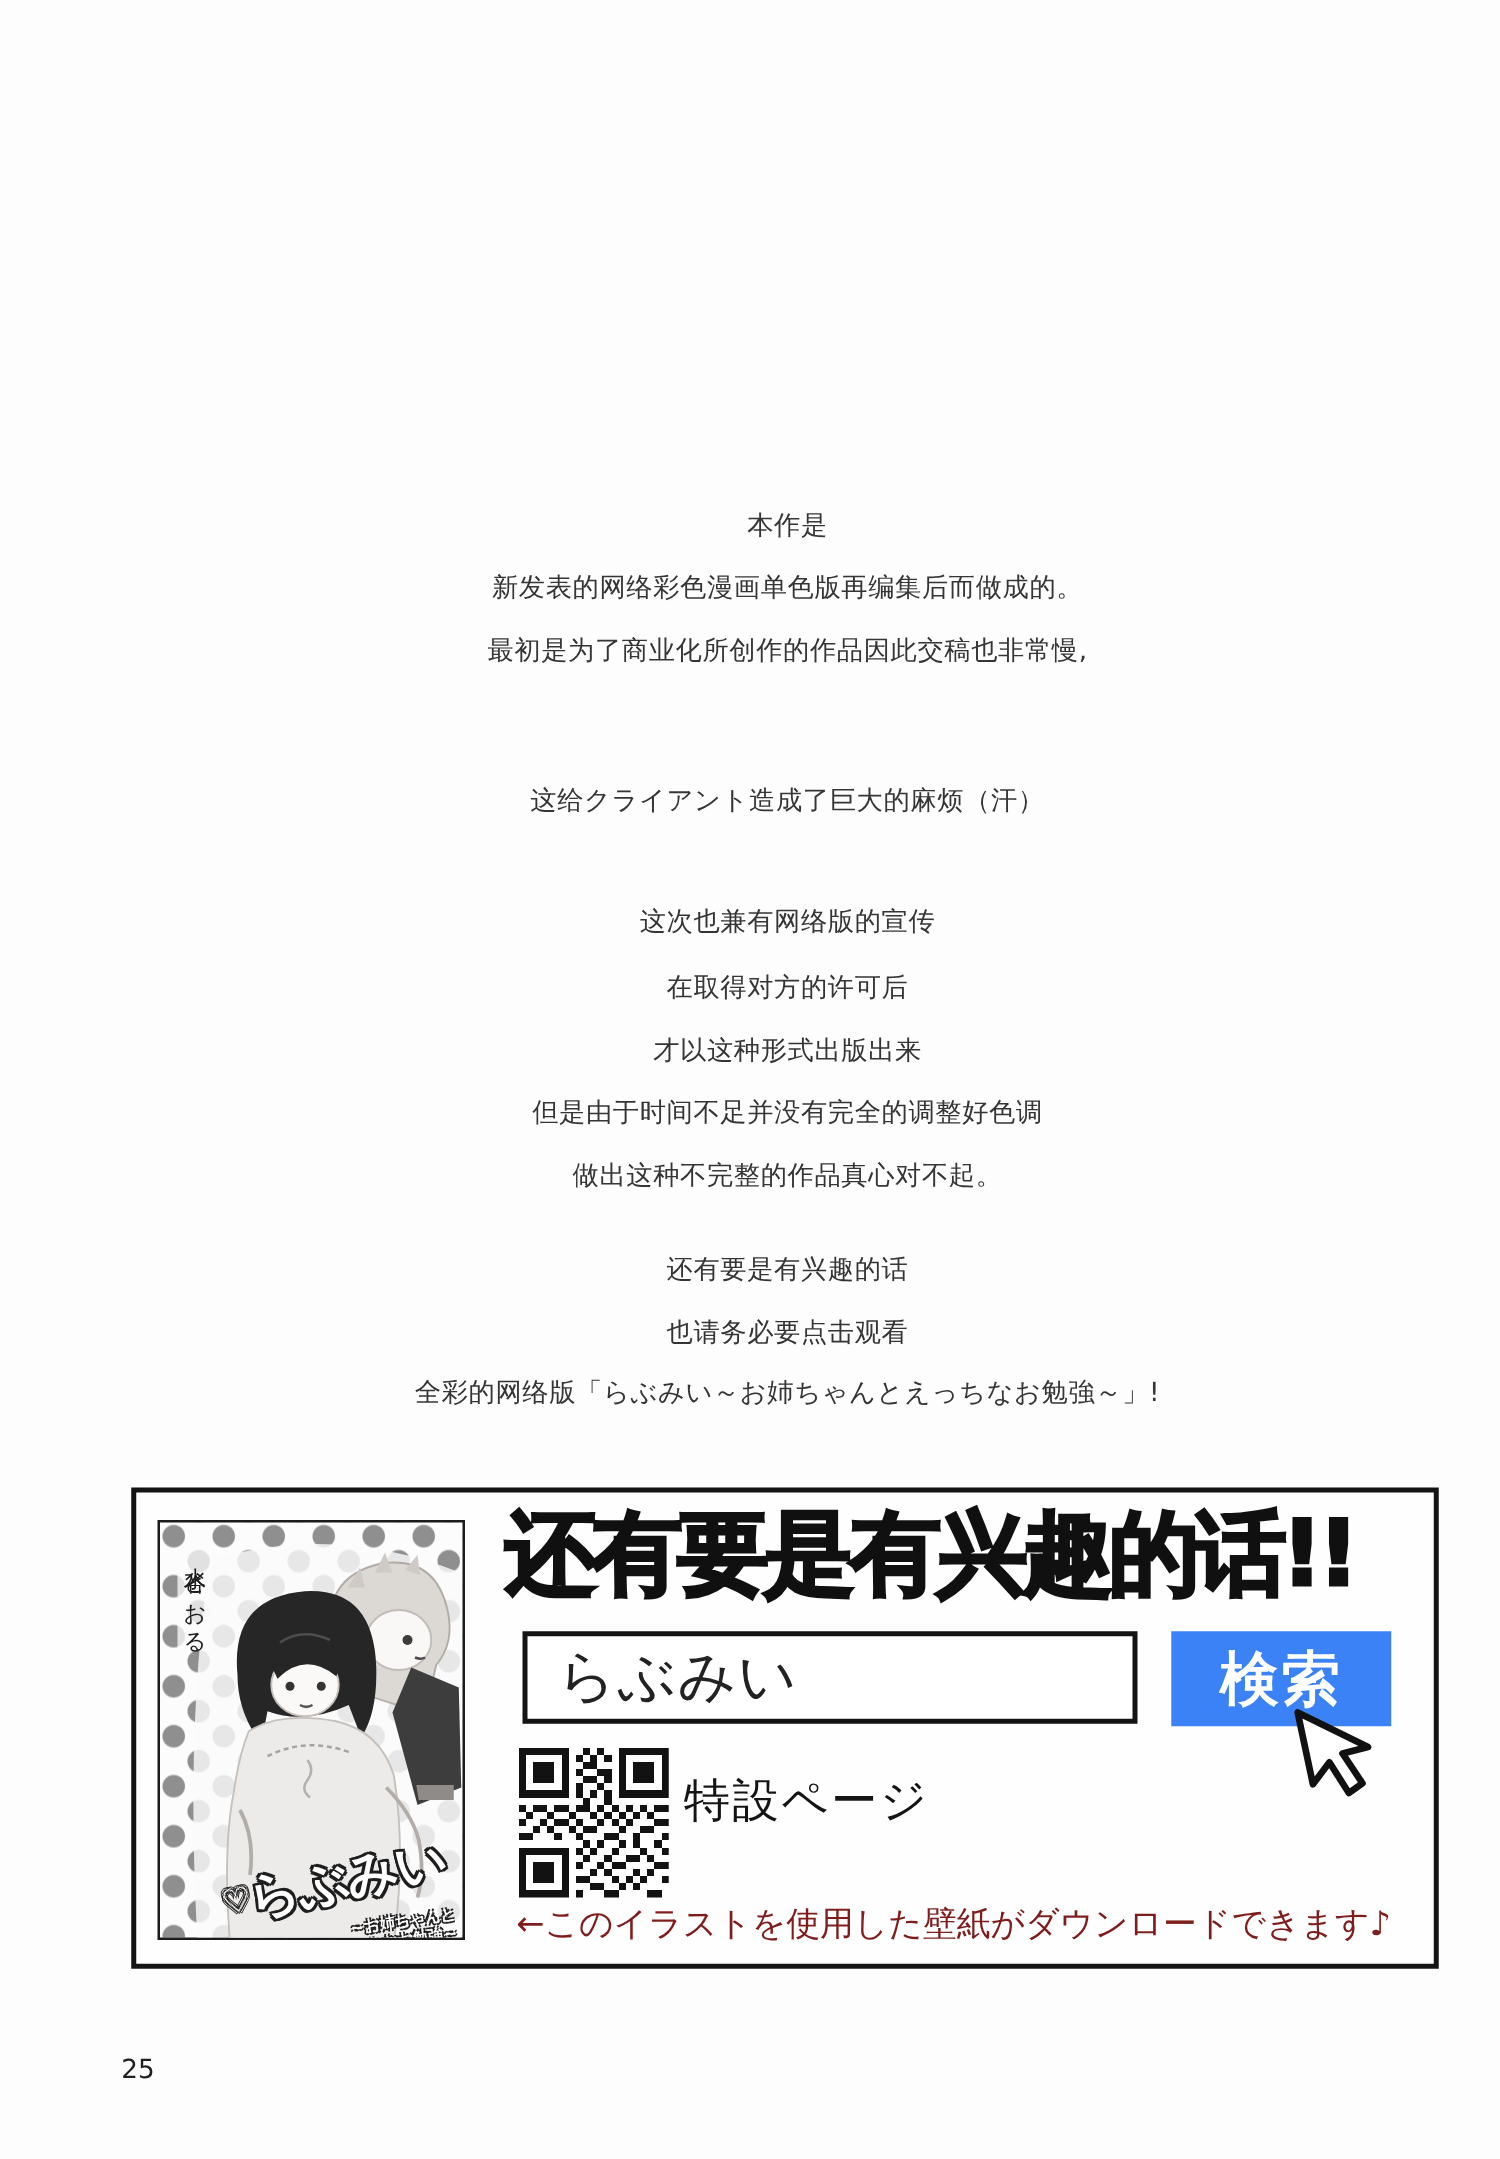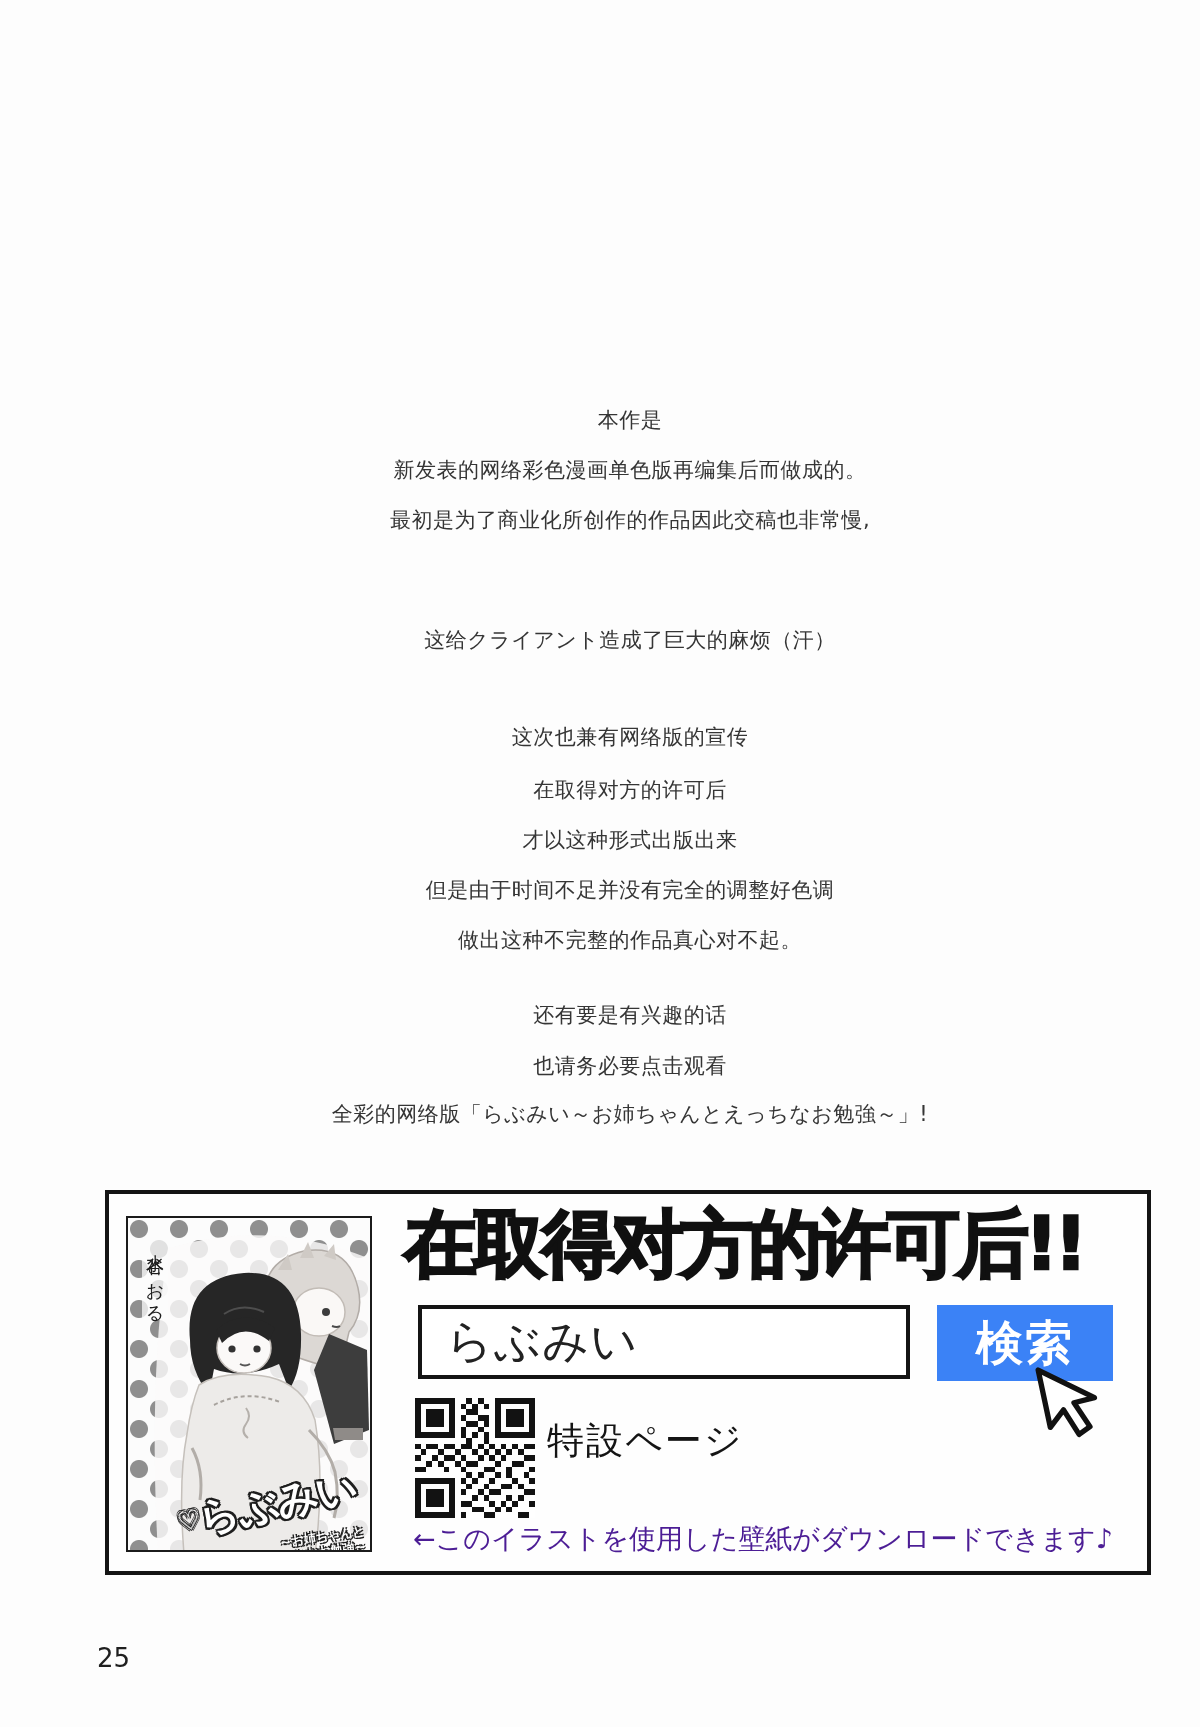--- a/index.html
+++ b/index.html
@@ -65,21 +65,21 @@
   .special-page-label {
     position:absolute; left:547px; top:1416px;
     font-size:37px; color:#141414; letter-spacing:2px; white-space:nowrap;
   }
   .promo-url {
     position:absolute; left:549px; top:1460px;
     font-size:28px; color:#1a1a1a; letter-spacing:-1px; white-space:nowrap;
   }
   .wallpaper-note {
     position:absolute; left:413px; top:1521px;
-    font-size:27px; color:#4c1d95; letter-spacing:0px; white-space:nowrap;
+    font-size:27px; color:#7f1d1d; letter-spacing:0px; white-space:nowrap;
   }
 
   
   .cover {
     position:absolute; left:126px; top:1216px; width:246px; height:336px;
     border:2px solid #1b1b1b; overflow:hidden;
     background-color:#fcfcfc;
     background-image:
       radial-gradient(circle at 11px 11px, #8f8f8f 8.5px, rgba(0,0,0,0) 9.5px),
       radial-gradient(circle at 31px 31px, #8f8f8f 8.5px, rgba(0,0,0,0) 9.5px);
@@ -109,21 +109,21 @@
     transform:rotate(-8deg);
     font-size:12px; font-weight:bold; line-height:15px; text-align:right;
     color:#ffffff; white-space:nowrap;
     text-shadow:
       -1.5px -1.5px 0 #1e1e1e, 1.5px -1.5px 0 #1e1e1e,
       -1.5px  1.5px 0 #1e1e1e, 1.5px  1.5px 0 #1e1e1e;
   }
 
   .page-number {
     position:absolute; left:97px; top:1643px;
-    font-size:26px; color:#1f1f1f;
+    font-size:21px; color:#1f1f1f;
   }
 </style>
 </head>
 <body>
 
 <div class="page">
 
   <div class="afterword">
     <div class="aw-line l0">本作是</div>
     <div class="aw-line l1">新发表的网络彩色漫画单色版再编集后而做成的。</div>
@@ -173,21 +173,21 @@
       <path d="M64,230 Q76,252 72,282" fill="none" stroke="#b2ada8" stroke-width="3"></path>
     </svg>
     <div class="cover-author">水谷とおる</div>
     <div class="cover-title"><span class="heart">♡</span><span>らぶみい</span></div>
     <div class="cover-subtitle">
       <div>～お姉ちゃんと</div>
       <div>えっちなお勉強～</div>
     </div>
   </div>
 
-  <div class="promo-title">在取得对方的许可后!!</div>
+  <div class="promo-title">还有要是有兴趣的话!!</div>
 
   <div class="search-input">らぶみい</div>
   <div class="search-button">検索</div>
 
   <svg class="cursor-icon" viewBox="0 0 24 30" xmlns="http://www.w3.org/2000/svg">
     <polygon points="2,1 2,23 8.2,17.6 12,27.8 16.6,25.8 12.6,15.8 20.5,15.5" fill="#ffffff" stroke="#111111" stroke-width="2" stroke-linejoin="round"></polygon>
   </svg>
 
   <svg class="qr-code" viewBox="0 0 21 21" xmlns="http://www.w3.org/2000/svg" shape-rendering="crispEdges">
     <rect x="0" y="0" width="21" height="21" fill="#ffffff"></rect>

